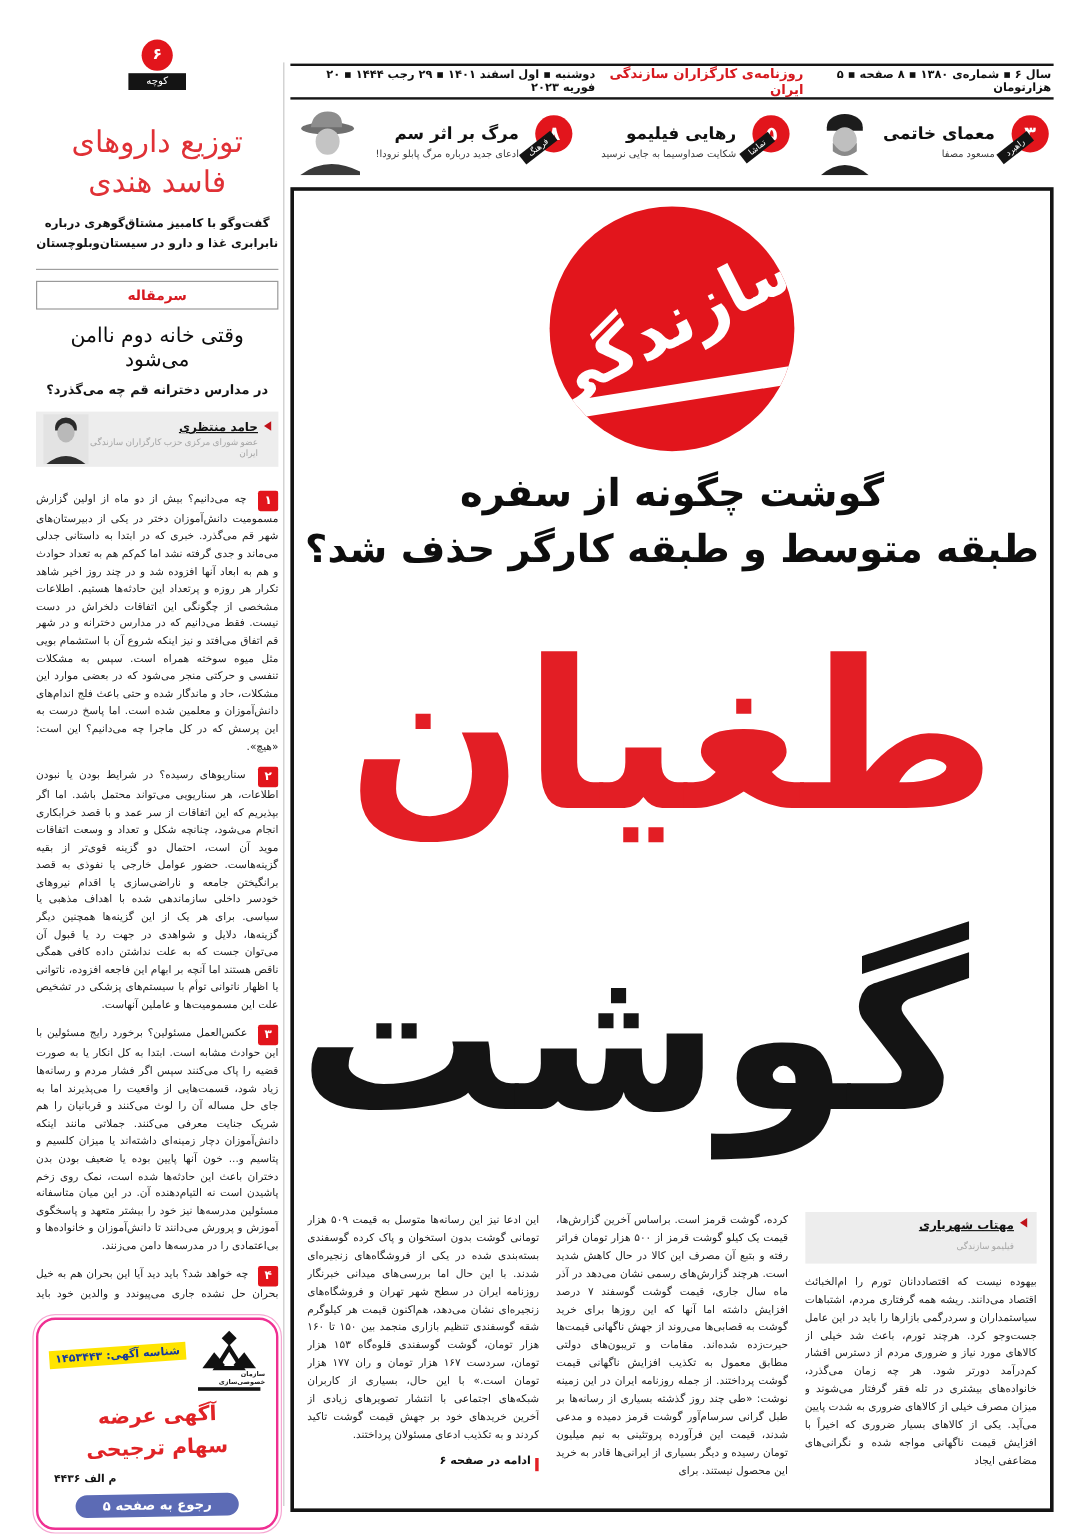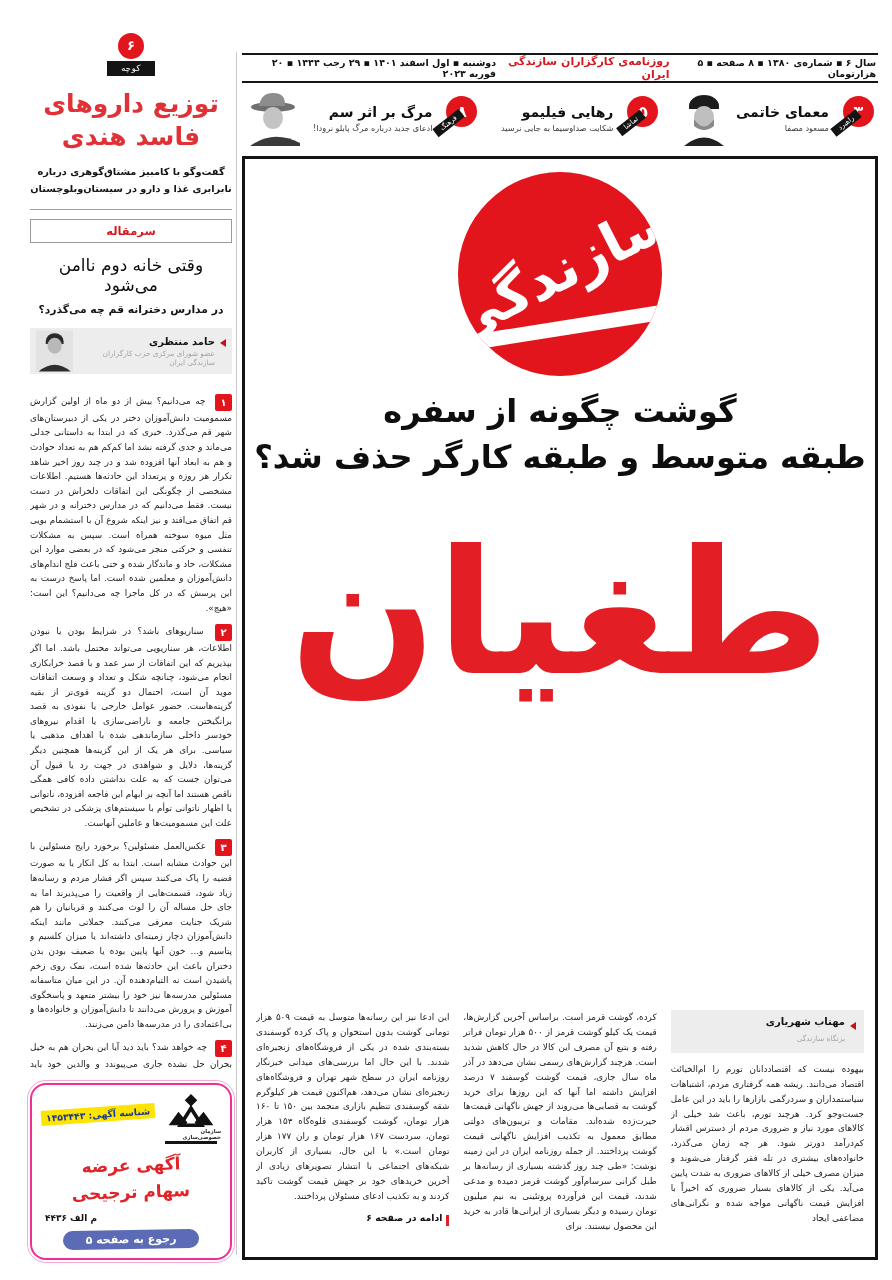--- a/index.html
+++ b/index.html
@@ -34,33 +34,33 @@
   .logo-tagline{color:#c62026;font-size:9px;margin-top:3px;}
   .kicker{font-size:32px;font-weight:bold;text-align:center;line-height:46px;margin-top:12px;color:#0e0e0e;}
   .big-red{height:250px;display:flex;align-items:center;justify-content:center;color:#e31e25;
            font-size:172px;font-weight:bold;margin-top:8px;}
   .big-black{height:252px;display:flex;align-items:center;justify-content:center;color:#141414;
              font-size:172px;font-weight:bold;transform:translateX(-32px);}
   
   .article{position:absolute;bottom:9px;left:11px;right:11px;height:238px;display:flex;gap:14px;}
   .col{flex:1;font-size:8.8px;line-height:14.9px;text-align:justify;overflow:hidden;color:#222;}
   .author-strip{background:#ededed;padding:5px 8px 6px;margin-bottom:9px;}
-  .a-row{display:flex;align-items:flex-end;gap:5px;}
+  .a-row{display:flex;align-items:flex-start;gap:5px;text-decoration:underline;}
   .tri-marker{width:0;height:0;border-top:4px solid transparent;border-bottom:4px solid transparent;border-right:6px solid #c0121a;}
   .a-name{font-size:10px;font-weight:bold;color:#111;}
-  .a-role{font-size:7.4px;color:#a5a5a5;margin:2px 11px 0 0;}
+  .a-role{font-size:7.4px;color:#a5a5a5;margin:2px 11px 0 0;font-family:Liberation Serif, serif;}
   .cont{display:flex;align-items:flex-end;gap:4px;font-weight:bold;font-size:9.3px;margin-top:7px;color:#111;}
   .redbar{width:3px;height:11px;background:#e31e25;flex:0 0 3px;}
   
   .sidebar{position:absolute;left:30px;top:33px;width:202px;}
   .side-top{text-align:center;}
   .circ6{width:26px;height:26px;border-radius:50%;background:#e2151c;color:#fff;font-weight:bold;
          font-size:13px;line-height:26px;margin:0 auto;}
-  .tag6{background:#141414;color:#fff;font-size:8.5px;width:48px;margin:2px auto 11px;padding:2px 0;font-family:Liberation Mono, monospace;}
-  .side-headline{color:#e03136;font-size:25px;line-height:33px;font-weight:bold;margin:0 0 10px;}
+  .tag6{background:#141414;color:#fff;font-size:8.5px;width:48px;margin:2px auto 27px;padding:2px 0;}
+  .side-headline{color:#e03136;font-size:25px;line-height:33px;font-weight:normal;margin:0 0 10px;}
   .side-sub{font-size:9.8px;font-weight:bold;line-height:17px;color:#141414;margin:0 0 12px;}
   .hairline{border:0;border-top:1px solid #9f9f9f;margin:0 0 9px;}
   .ed-label{border:1px solid #9a9a9a;padding:4px 0;text-align:center;color:#d6191f;
             font-size:11.5px;font-weight:bold;margin-bottom:12px;}
   .ed-h{font-size:17px;font-weight:normal;text-align:center;margin:0 0 8px;color:#0c0c0c;}
   .ed-sub{font-size:10.8px;font-weight:bold;text-align:center;margin:0 0 12px;color:#141414;}
   .byline{background:#ededed;height:46px;display:flex;justify-content:space-between;align-items:center;
           padding:0 6px;margin-bottom:11px;}
   .ed-body{height:688px;overflow:hidden;}
   .para{font-size:8.8px;line-height:14.6px;text-align:justify;color:#1c1c1c;margin-bottom:1px;}
@@ -151,29 +151,30 @@
           <span class="logo-word">سازندگی</span>
         </div>
       </div>
 
       <div class="kicker">
         <div>گوشت چگونه از سفره</div>
         <div>طبقه متوسط و طبقه کارگر حذف شد؟</div>
       </div>
 
       <div class="big-red">طغیان</div>
+      <div class="big-black">گوشت</div>
 
       <div class="article">
         <div class="col">
           <div class="author-strip">
             <div class="a-row">
               <span class="tri-marker"></span>
               <span class="a-name">مهتاب شهریاری</span>
             </div>
-            <div class="a-role">بزنگاه سازندگی</div>
+            <div class="a-role">فیلیمو سازندگی</div>
           </div>
           <span>بیهوده نیست که اقتصاددانان تورم را ام‌الخبائث اقتصاد می‌دانند. ریشه همه گرفتاری مردم، اشتباهات سیاستمداران و سردرگمی بازارها را باید در این عامل جست‌وجو کرد. هرچند تورم، باعث شد خیلی از کالاهای مورد نیاز و ضروری مردم از دسترس اقشار کم‌درآمد دورتر شود. هر چه زمان می‌گذرد، خانواده‌های بیشتری در تله فقر گرفتار می‌شوند و میزان مصرف خیلی از کالاهای ضروری به شدت پایین می‌آید. یکی از کالاهای بسیار ضروری که اخیراً با افزایش قیمت ناگهانی مواجه شده و نگرانی‌های مضاعفی ایجاد</span>
         </div>
         <div class="col">
           <span>کرده، گوشت قرمز است. براساس آخرین گزارش‌ها، قیمت یک کیلو گوشت قرمز از ۵۰۰ هزار تومان فراتر رفته و بتبع آن مصرف این کالا در حال کاهش شدید است. هرچند گزارش‌های رسمی نشان می‌دهد در آذر ماه سال جاری، قیمت گوشت گوسفند ۷ درصد افزایش داشته اما آنها که این روزها برای خرید گوشت به قصابی‌ها می‌روند از جهش ناگهانی قیمت‌ها حیرت‌زده شده‌اند. مقامات و تریبون‌های دولتی مطابق معمول به تکذیب افزایش ناگهانی قیمت گوشت پرداختند. از جمله روزنامه ایران در این زمینه نوشت: «طی چند روز گذشته بسیاری از رسانه‌ها بر طبل گرانی سرسام‌آور گوشت قرمز دمیده و مدعی شدند، قیمت این فرآورده پروتئینی به نیم میلیون تومان رسیده و دیگر بسیاری از ایرانی‌ها قادر به خرید این محصول نیستند. برای</span>
         </div>
         <div class="col">
           <span>این ادعا نیز این رسانه‌ها متوسل به قیمت ۵۰۹ هزار تومانی گوشت بدون استخوان و پاک کرده گوسفندی بسته‌بندی شده در یکی از فروشگاه‌های زنجیره‌ای شدند. با این حال اما بررسی‌های میدانی خبرنگار روزنامه ایران در سطح شهر تهران و فروشگاه‌های زنجیره‌ای نشان می‌دهد، هم‌اکنون قیمت هر کیلوگرم شقه گوسفندی تنظیم بازاری منجمد بین ۱۵۰ تا ۱۶۰ هزار تومان، گوشت گوسفندی قلوه‌گاه ۱۵۳ هزار تومان، سردست ۱۶۷ هزار تومان و ران ۱۷۷ هزار تومان است.» با این حال، بسیاری از کاربران شبکه‌های اجتماعی با انتشار تصویرهای زیادی از آخرین خریدهای خود بر جهش قیمت گوشت تاکید کردند و به تکذیب ادعای مسئولان پرداختند.</span>
           <div class="cont">
             <span class="redbar"></span>
@@ -216,21 +217,21 @@
       </div>
 
       <div class="ed-body">
         <p class="para">
           <span class="pnum">۱</span>
           <span class="plead">چه می‌دانیم؟</span>
           <span>بیش از دو ماه از اولین گزارش مسمومیت دانش‌آموزان دختر در یکی از دبیرستان‌های شهر قم می‌گذرد. خبری که در ابتدا به داستانی جدلی می‌ماند و جدی گرفته نشد اما کم‌کم هم به تعداد حوادث و هم به ابعاد آنها افزوده شد و در چند روز اخیر شاهد تکرار هر روزه و پرتعداد این حادثه‌ها هستیم. اطلاعات مشخصی از چگونگی این اتفاقات دلخراش در دست نیست. فقط می‌دانیم که در مدارس دخترانه و در شهر قم اتفاق می‌افتد و نیز اینکه شروع آن با استشمام بویی مثل میوه سوخته همراه است. سپس به مشکلات تنفسی و حرکتی منجر می‌شود که در بعضی موارد این مشکلات، حاد و ماندگار شده و حتی باعث فلج اندام‌های دانش‌آموزان و معلمین شده است. اما پاسخ درست به این پرسش که در کل ماجرا چه می‌دانیم؟ این است: «هیچ».</span>
         </p>
         <p class="para">
           <span class="pnum">۲</span>
-          <span class="plead">سناریوهای باشد؟</span>
+          <span class="plead">سناریوهای رسیده؟</span>
           <span>در شرایط بودن یا نبودن اطلاعات، هر سناریویی می‌تواند محتمل باشد. اما اگر بپذیریم که این اتفاقات از سر عمد و با قصد خرابکاری انجام می‌شود، چنانچه شکل و تعداد و وسعت اتفاقات موید آن است، احتمال دو گزینه قوی‌تر از بقیه گزینه‌هاست. حضور عوامل خارجی یا نفوذی به قصد برانگیختن جامعه و ناراضی‌سازی یا اقدام نیروهای خودسر داخلی سازماندهی شده با اهداف مذهبی یا سیاسی. برای هر یک از این گزینه‌ها همچنین دیگر گزینه‌ها، دلایل و شواهدی در جهت رد یا قبول آن می‌توان جست که به علت نداشتن داده کافی همگی ناقص هستند اما آنچه بر ابهام این فاجعه افزوده، ناتوانی یا اظهار ناتوانی توأم با سیستم‌های پزشکی در تشخیص علت این مسمومیت‌ها و عاملین آنهاست.</span>
         </p>
         <p class="para">
           <span class="pnum">۳</span>
           <span class="plead">عکس‌العمل مسئولین؟</span>
           <span>برخورد رایج مسئولین با این حوادث مشابه است. ابتدا به کل انکار یا به صورت قضیه را پاک می‌کنند سپس اگر فشار مردم و رسانه‌ها زیاد شود، قسمت‌هایی از واقعیت را می‌پذیرند اما به جای حل مساله آن را لوث می‌کنند و قربانیان را هم شریک جنایت معرفی می‌کنند. جملاتی مانند اینکه دانش‌آموزان دچار زمینه‌ای داشته‌اند یا میزان کلسیم و پتاسیم و... خون آنها پایین بوده یا ضعیف بودن بدن دختران باعث این حادثه‌ها شده است، نمک روی زخم پاشیدن است نه التیام‌دهنده آن. در این میان متاسفانه مسئولین مدرسه‌ها نیز خود را بیشتر متعهد و پاسخگوی آموزش و پرورش می‌دانند تا دانش‌آموزان و خانواده‌ها و بی‌اعتمادی را در مدرسه‌ها دامن می‌زنند.</span>
         </p>
         <p class="para">
           <span class="pnum">۴</span>
           <span class="plead">چه خواهد شد؟</span>

